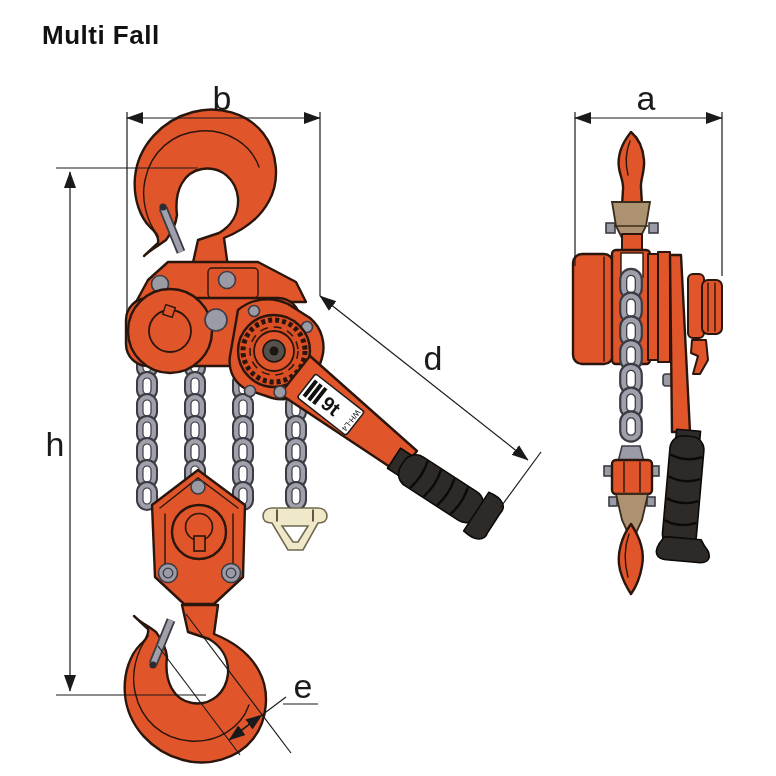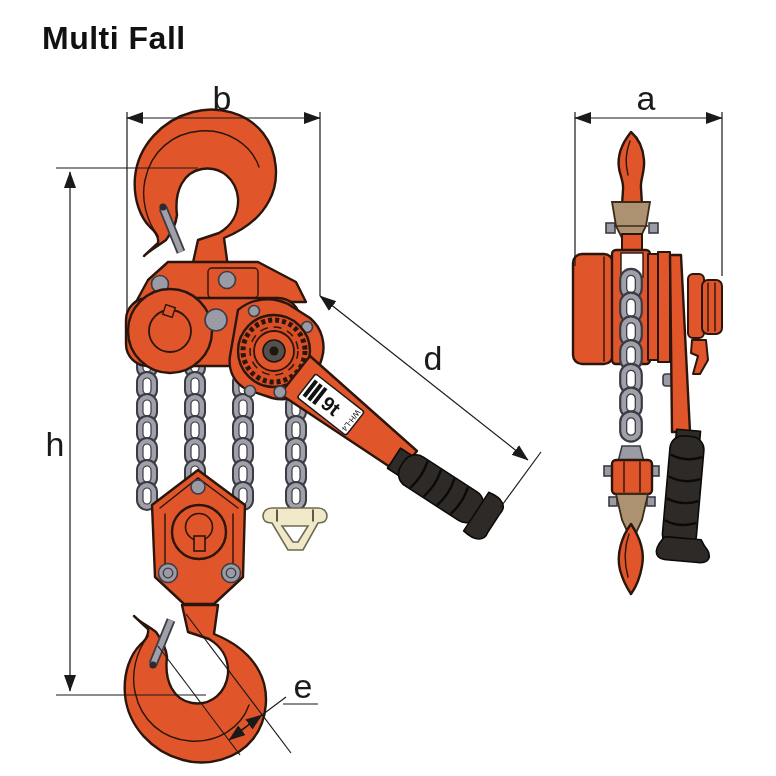--- a/index.html
+++ b/index.html
@@ -1,18 +1,18 @@
 <!DOCTYPE html>
 <html><head>
 <meta charset="utf-8">
 <style>
   html,body{margin:0;padding:0;background:#ffffff;}
   .page{position:relative;width:776px;height:776px;background:#fff;overflow:hidden;
         font-family:"Liberation Sans",sans-serif;}
-  .title{position:absolute;left:42px;top:20px;font-size:32px;font-weight:bold;
+  .title{position:absolute;left:42px;top:20px;font-size:26px;font-weight:bold;
          color:#111;letter-spacing:.5px;}
   svg{position:absolute;left:0;top:0;}
   svg text{font-family:"Liberation Sans",sans-serif;}
   .or{fill:#e1552a;stroke:#2a160c;stroke-width:2;stroke-linejoin:round;}
   .or2{fill:#e1552a;stroke:#2a160c;stroke-width:2.4;stroke-linejoin:round;}
   .ln{fill:none;stroke:#2a160c;stroke-width:1.4;stroke-linecap:round;}
   .ch{fill:#9fa0aa;stroke:#3b3b44;stroke-width:2;}
   .chh{fill:#ffffff;stroke:#3b3b44;stroke-width:1.2;}
   .ch2{fill:#8e8e99;stroke:#3b3b44;stroke-width:1.5;}
   .gm{fill:#9b9ba6;stroke:#3b3b44;stroke-width:1.6;}

